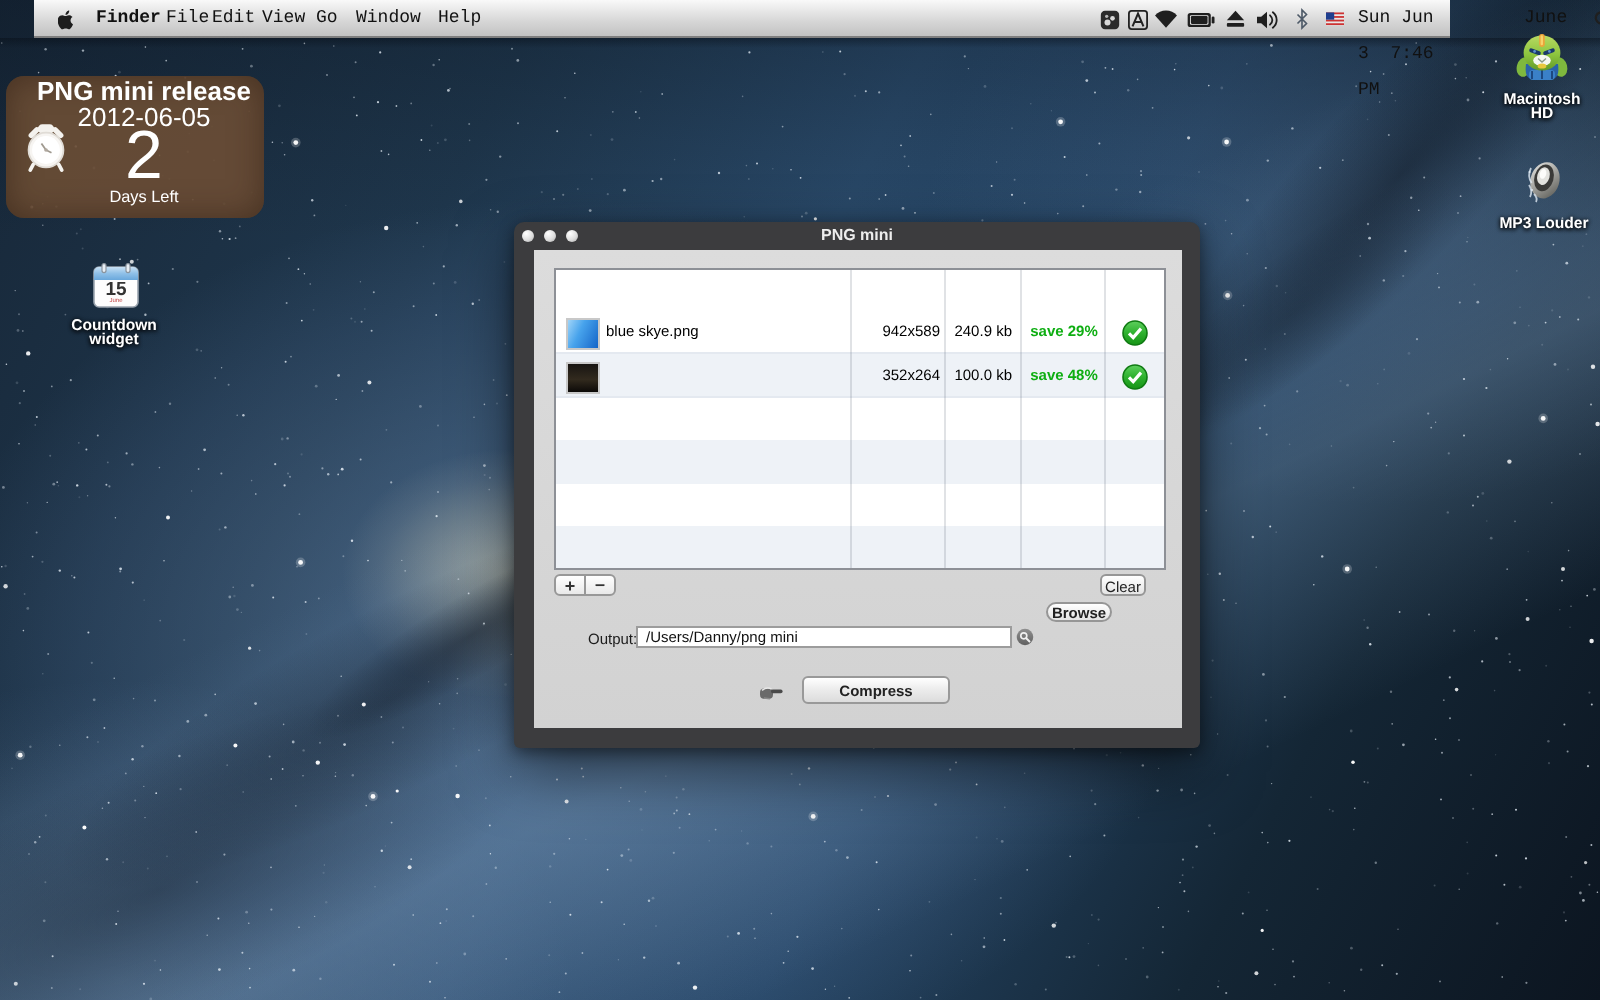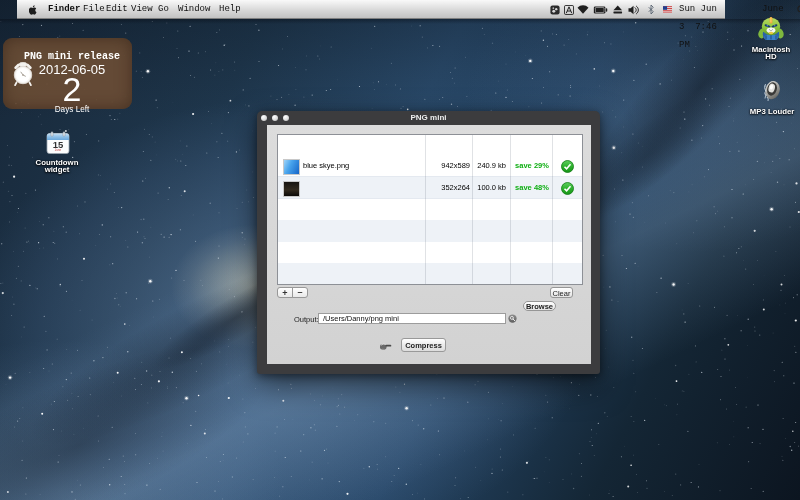--- a/index.html
+++ b/index.html
@@ -1245,21 +1245,21 @@
   <span class="mi" style="left:745px;">June</span>
   <svg class="abs" style="left:780px;top:5px" width="9" height="9.5" viewBox="0 0 11 11">
     <circle cx="4.5" cy="4.5" r="3.4" fill="none" stroke="#1f1f1f" stroke-width="1.4"></circle>
     <path d="M7 7 10 10" stroke="#1f1f1f" stroke-width="1.6" stroke-linecap="round"></path>
   </svg>
 </div>
 <div class="abs" style="left:0;top:19px;width:800px;height:5px;background:linear-gradient(rgba(5,10,18,0.4),rgba(5,10,18,0));"></div>
 
 <div id="cdw" class="abs">
   <div class="inner">
-    <div style="font-size:10px;font-weight:bold;line-height:9px;margin-top:14px;font-family:Liberation Mono, monospace;">PNG mini release</div>
+    <div style="font-size:13px;font-weight:bold;line-height:9px;margin-top:3px;">PNG mini release</div>
     <div style="font-size:13px;line-height:9px;margin-top:4px;">2012-06-05</div>
     <div style="font-size:34px;line-height:30px;margin-top:0px;">2</div>
     <div style="font-size:8.2px;line-height:9px;margin-top:1px;">Days Left</div>
   </div>
   <svg class="abs" style="left:9px;top:23px" width="22" height="28" viewBox="0 0 24 30">
     <g stroke="#f4f2ee" fill="none">
       <path d="M7 4 4 7" stroke-width="3" stroke-linecap="round"></path>
       <path d="M17 4 20 7" stroke-width="3" stroke-linecap="round"></path>
       <rect x="8" y="1.5" width="8" height="4" rx="2" fill="#f4f2ee"></rect>
       <circle cx="12" cy="15" r="9.5" fill="#f7f5f2" stroke="#e0dcd6" stroke-width="1"></circle>
@@ -1403,15 +1403,15 @@
       <path d="M6.8 6.8 9 9" stroke="#f0f0f0" stroke-width="1.3" stroke-linecap="round"></path>
     </svg>
     <div class="pillbtn" style="left:256px;top:176px;width:33px;height:10px;border-radius:5px;font-size:7.5px;line-height:9.5px;font-weight:bold;">Browse</div>
 
     <svg class="abs" style="left:112px;top:216.5px" width="13" height="9" viewBox="0 0 13 9">
       <rect x="1" y="2.2" width="6.5" height="5.2" rx="2" fill="#6a6a6a"></rect>
       <rect x="6.5" y="2.8" width="5.8" height="1.8" rx="0.9" fill="#4a4a4a"></rect>
       <path d="M2 3.2 Q4.5 1.2 6.8 2.6" stroke="#e8e8e8" stroke-width="0.7" fill="none"></path>
       <path d="M3 7 6 7.4" stroke="#8a8a8a" stroke-width="0.8"></path>
     </svg>
-    <div class="pillbtn" style="left:134px;top:213px;width:45px;height:14px;border-radius:3px;font-size:7.5px;line-height:14px;font-weight:bold;background:linear-gradient(#ffffff,#ededed 45%,#dcdcdc);border:1px solid #999;">Compress</div>
+    <div class="pillbtn" style="left:134px;top:213px;width:74px;height:14px;border-radius:3px;font-size:7.5px;line-height:14px;font-weight:bold;background:linear-gradient(#ffffff,#ededed 45%,#dcdcdc);border:1px solid #999;">Compress</div>
   </div>
 </div>
 
 </body></html>

